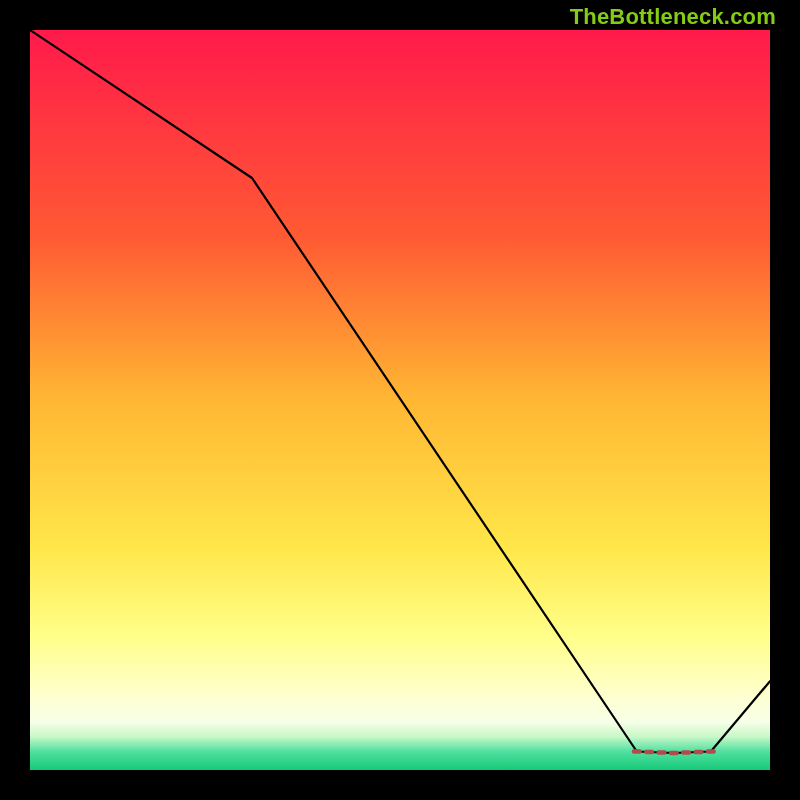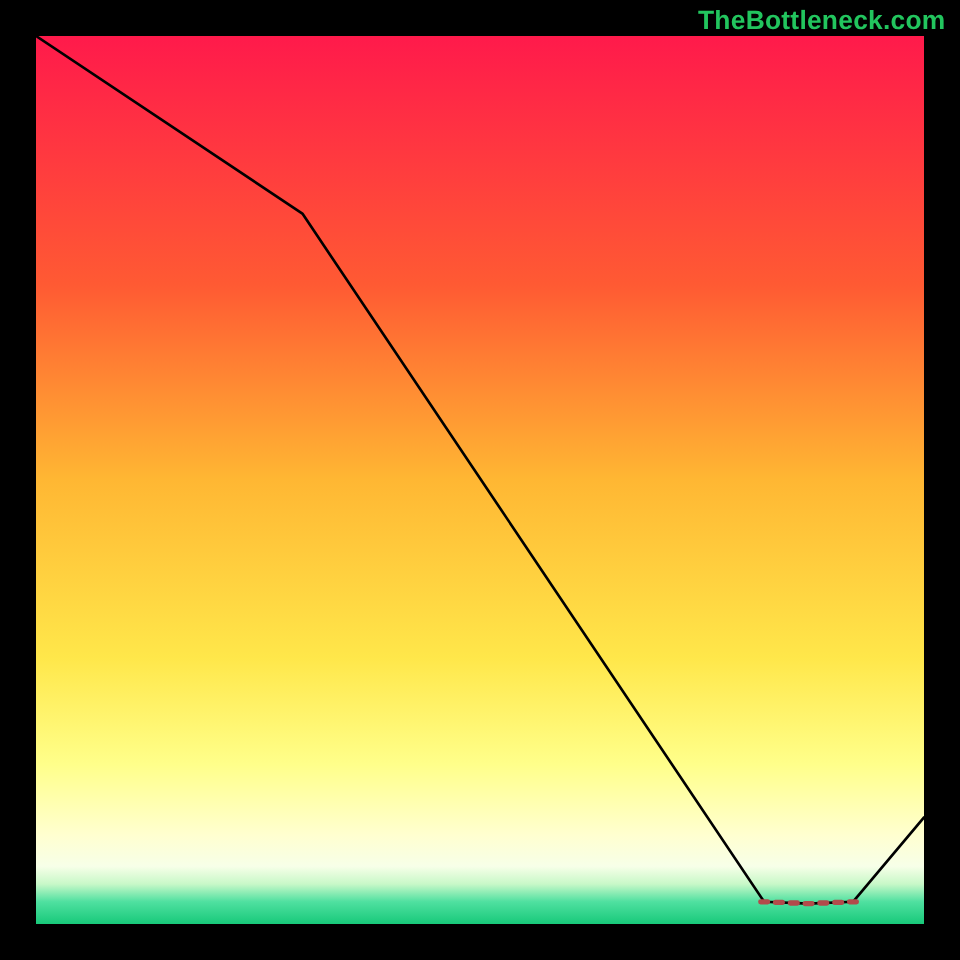--- a/index.html
+++ b/index.html
@@ -13,22 +13,22 @@
   }
   .frame {
     position: relative;
     width: 800px;
     height: 800px;
     background: #000;
   }
   .watermark {
     position: absolute;
     top: 4px;
-    right: 12px;
-    color: #22c55e;
+    right: 24px;
+    color: #84cc16;
     font-size: 22px;
     font-weight: 600;
     letter-spacing: 0.2px;
     user-select: none;
   }
   
   .plot-area {
     position: absolute;
     left: 30px;
     top: 30px;

